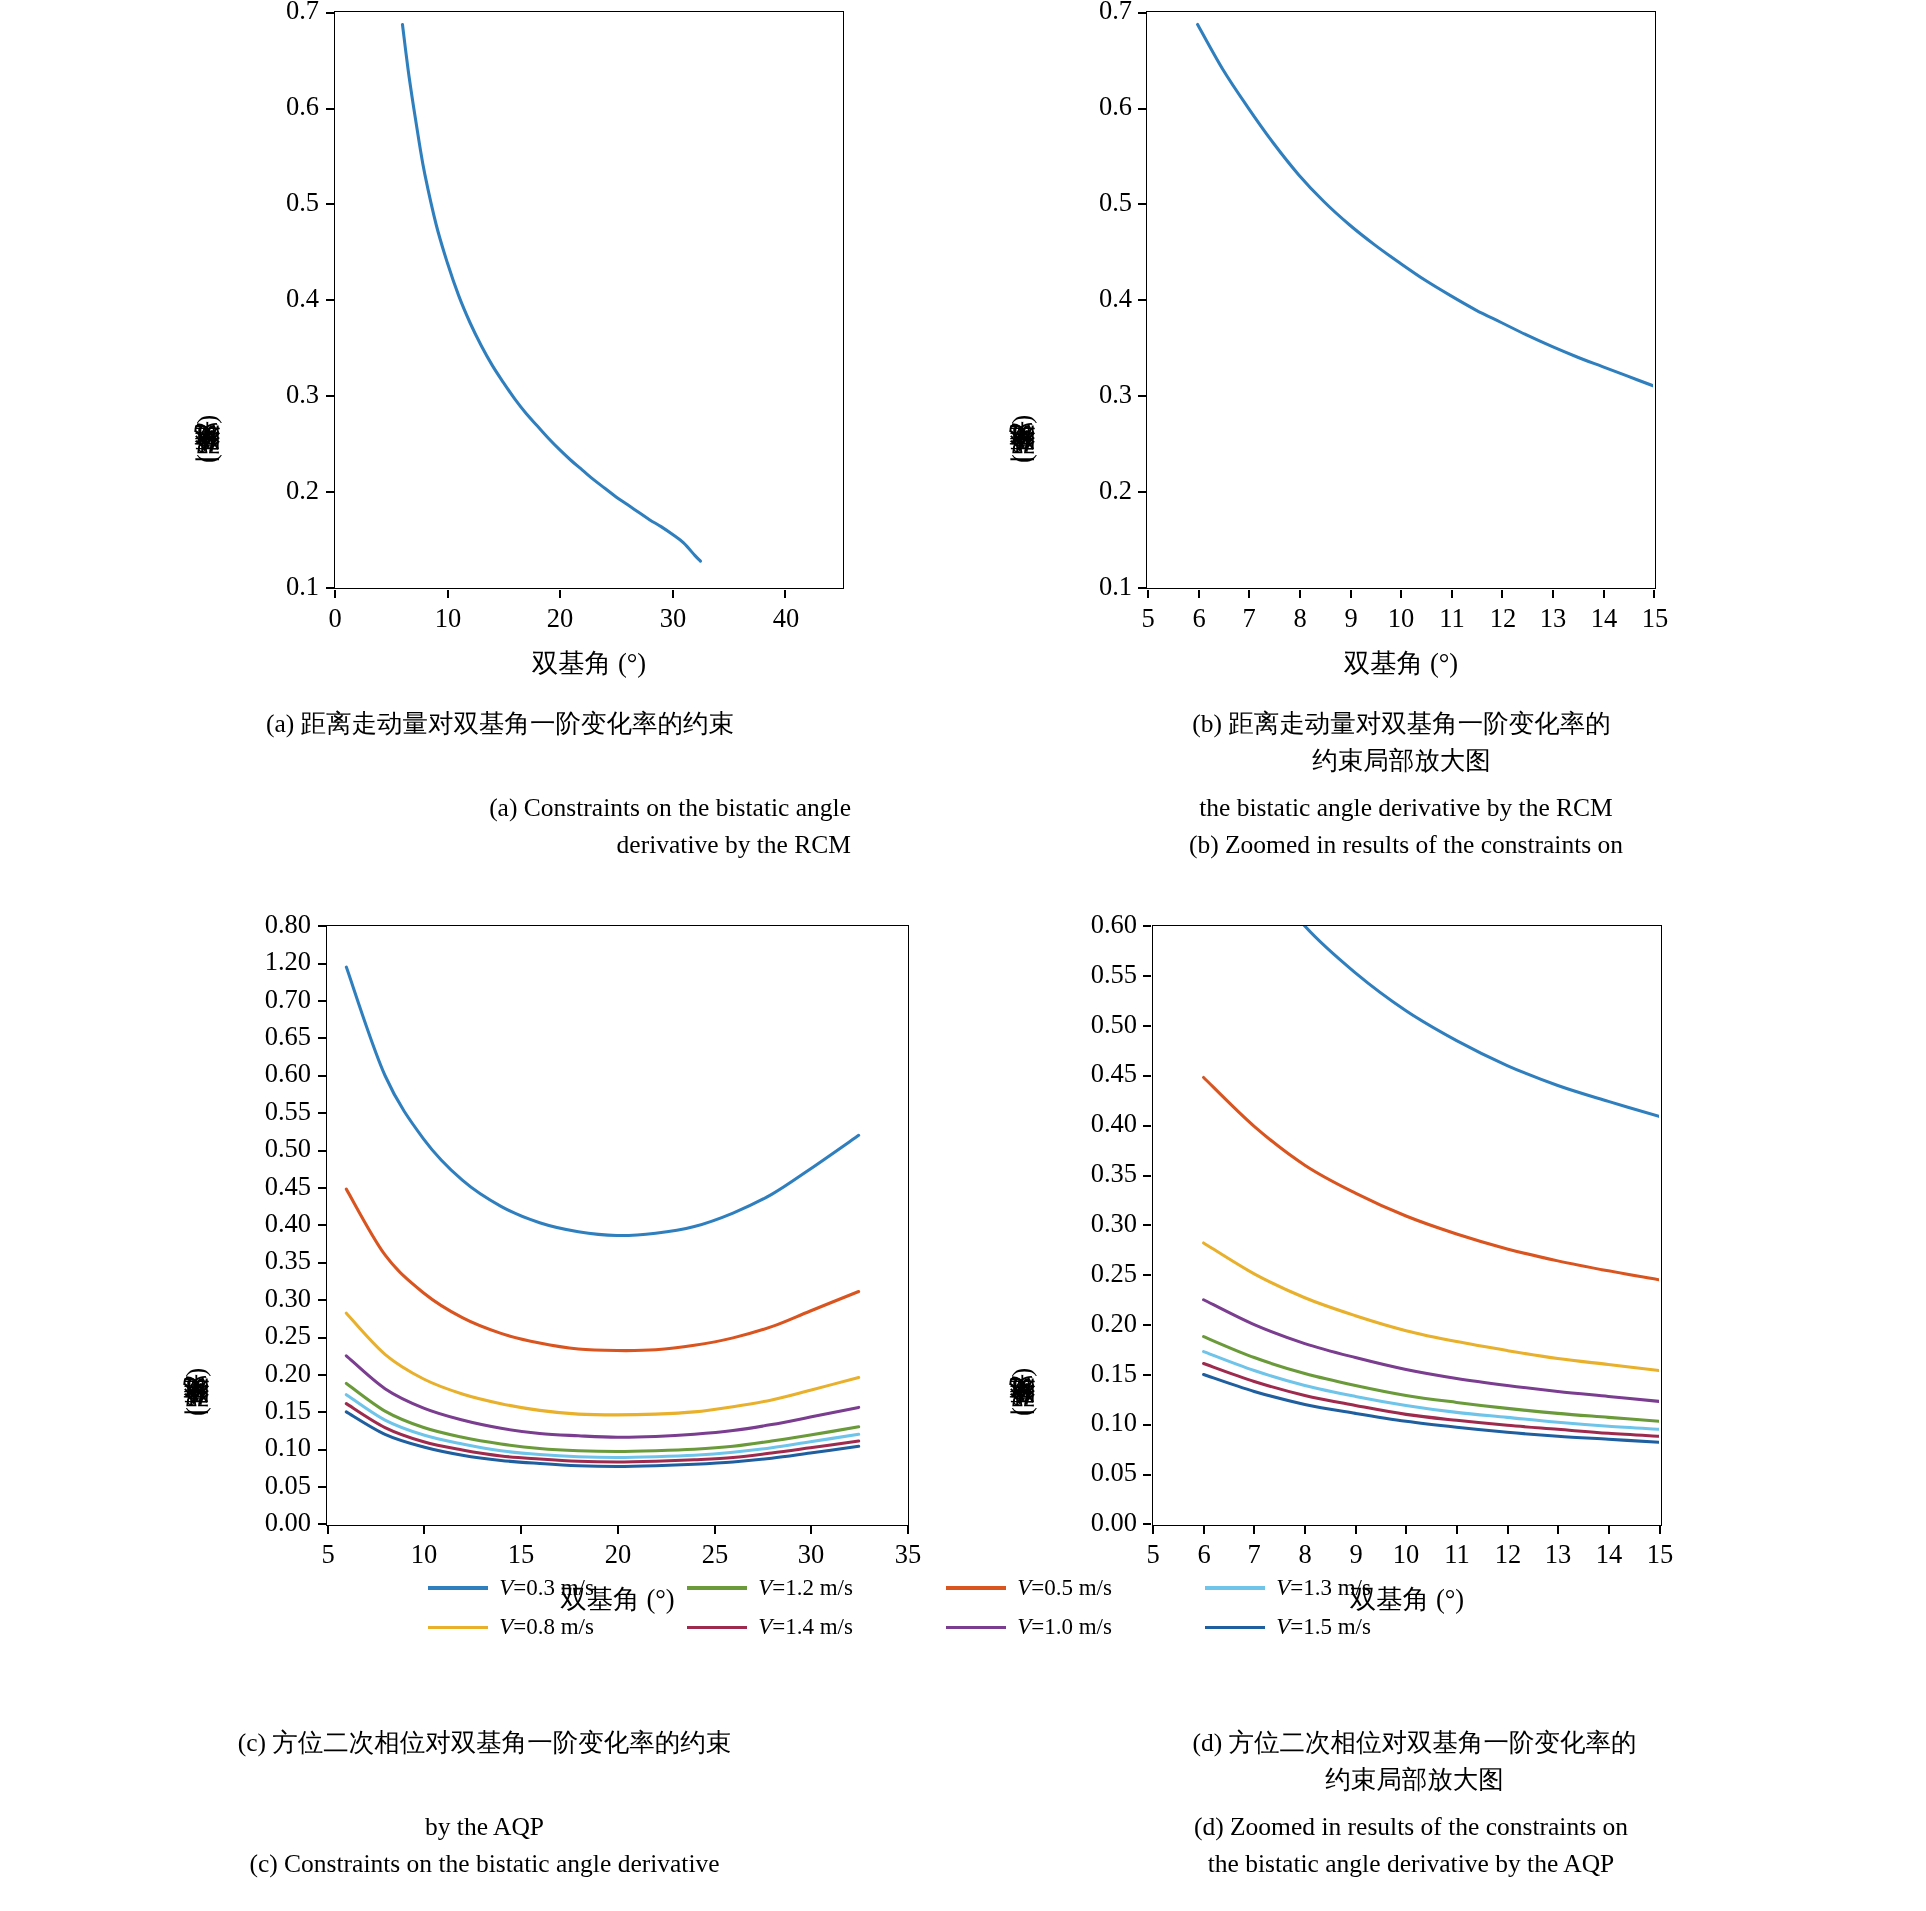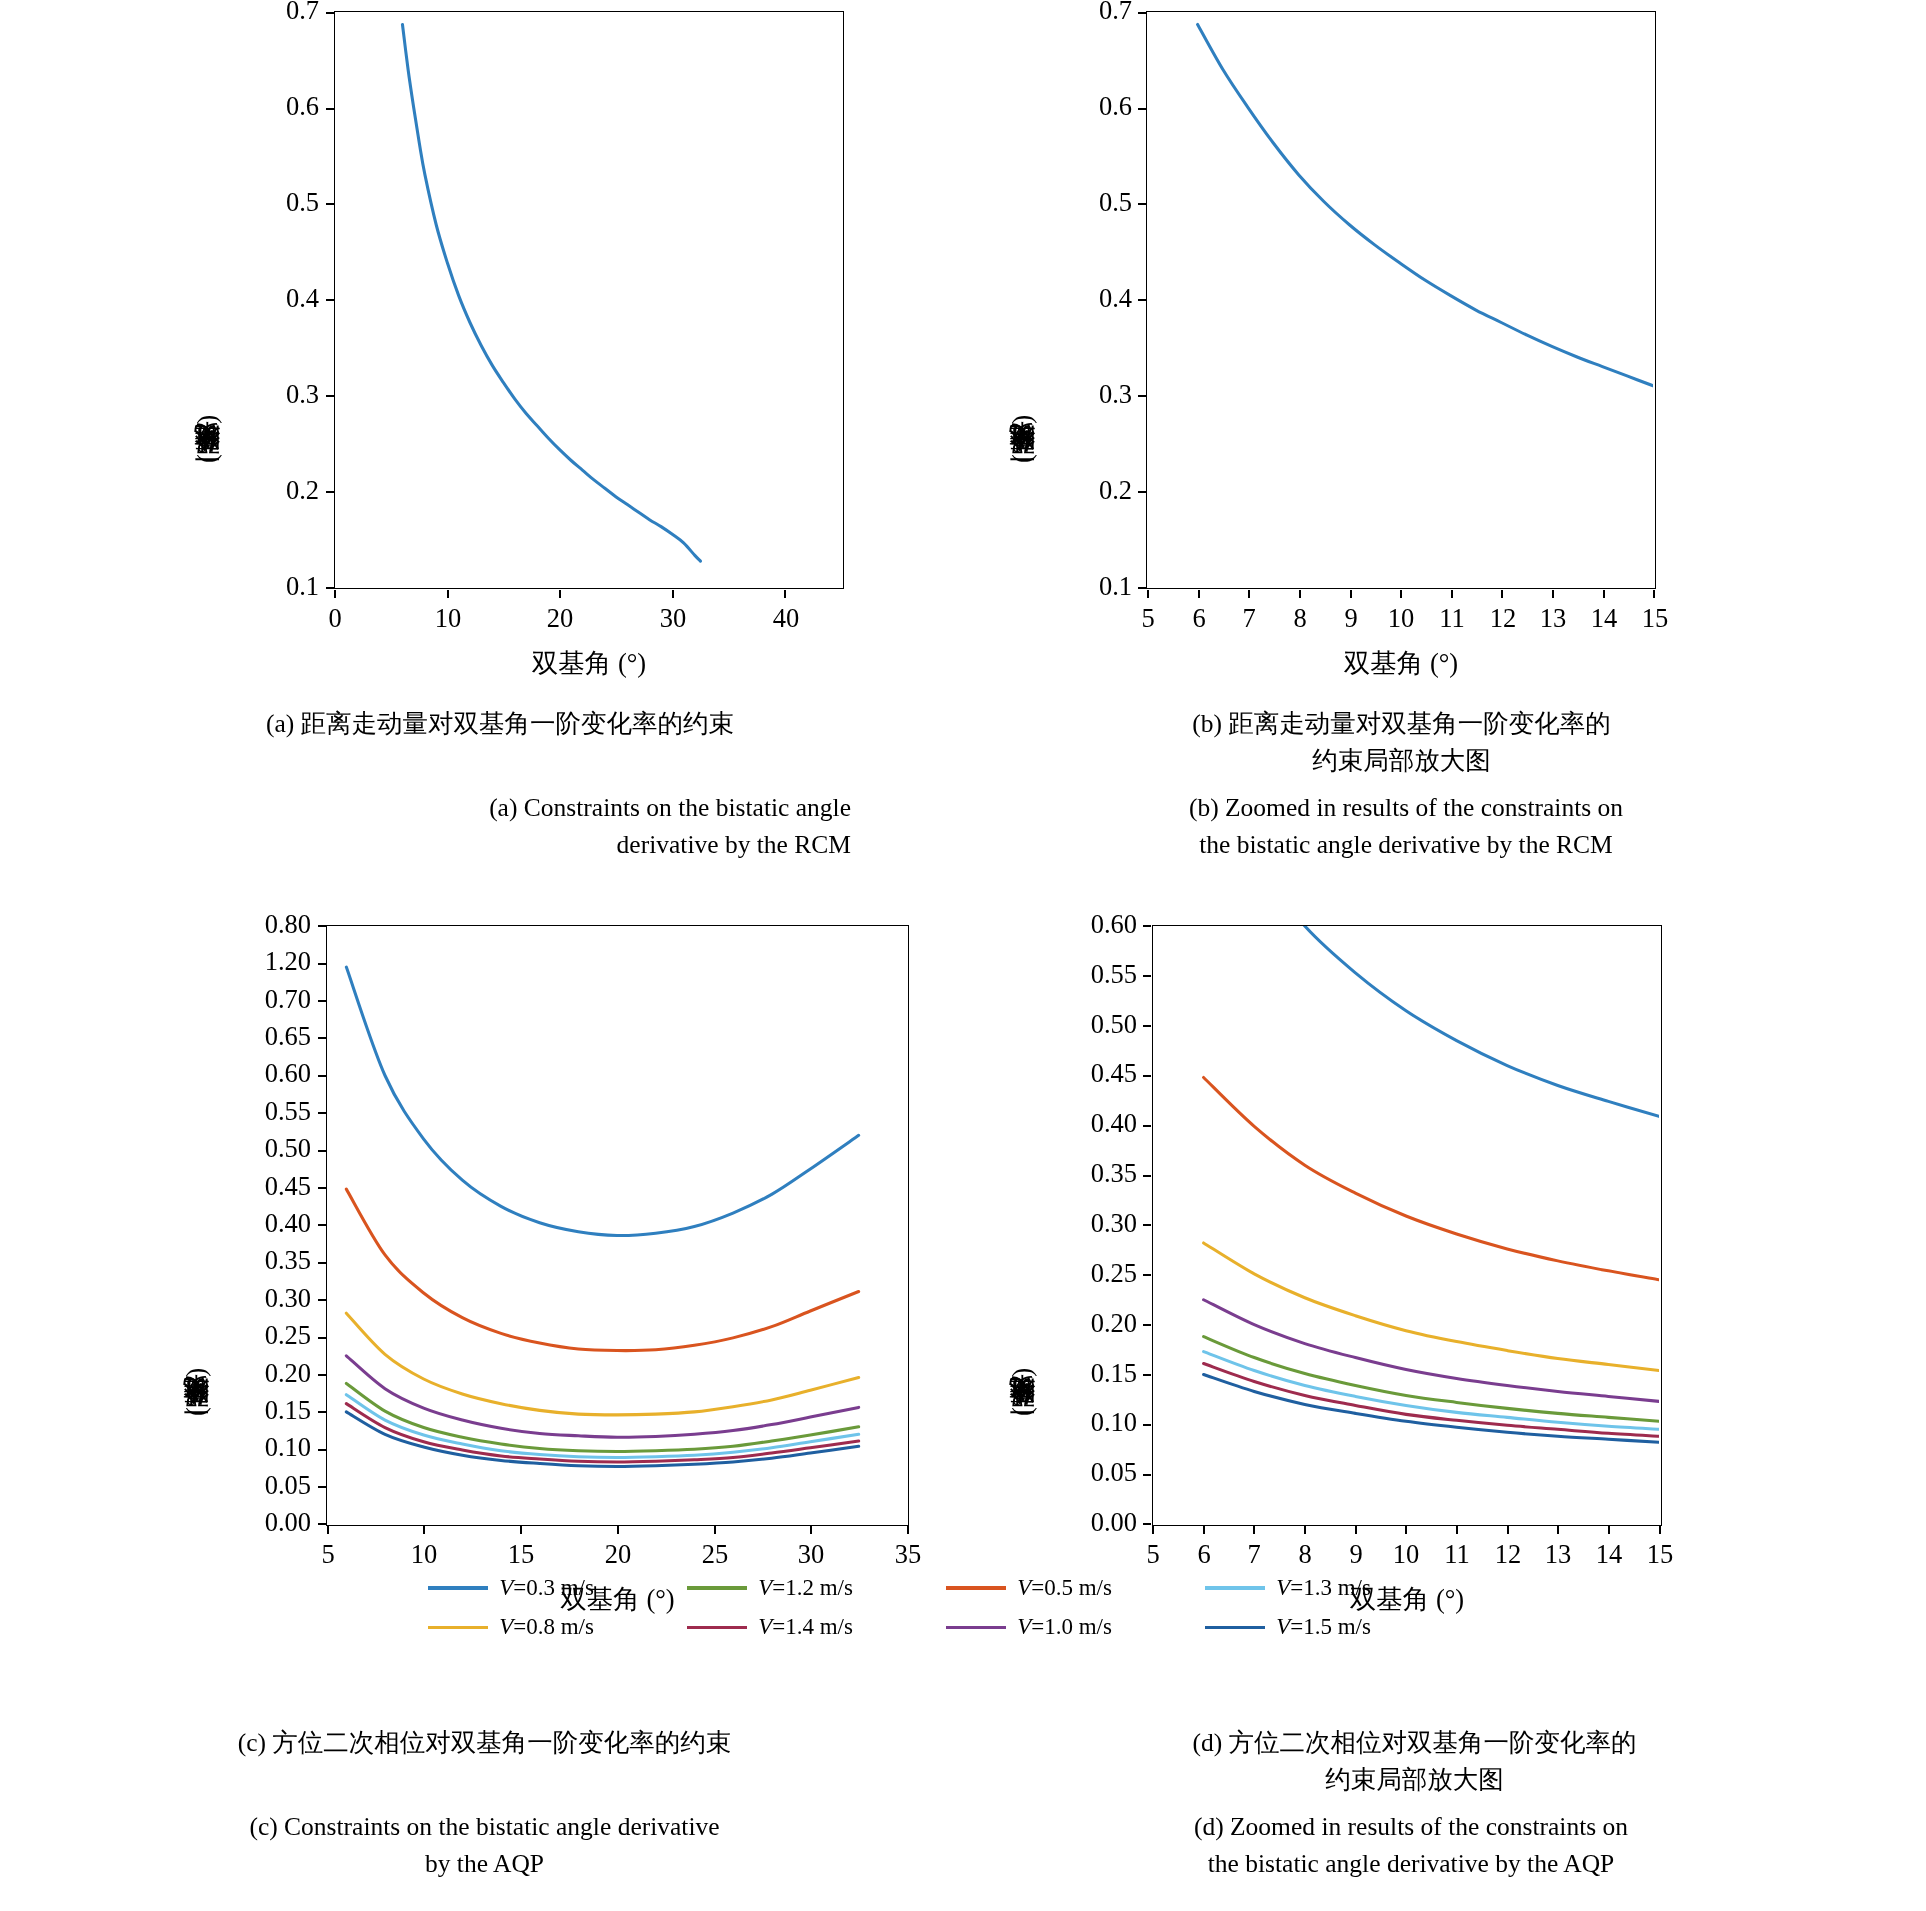--- a/index.html
+++ b/index.html
@@ -134,22 +134,22 @@
           <div class="tickmark" style="left: 690px; top: 590px; width: 2px; height: 8.2px;"></div>
           <div class="xtick" style="left: 641px; top: 603px; width: 102px;">15</div>
         </div>
       <div class="xlabel" style="left:183px;top:645px;width:510px;">双基角 (°)</div>
     </div>
     <div class="caption" style="left:102px;top:706px;width:673px;">
       <div class="cn">(b) 距离走动量对双基角一阶变化率的</div>
       <div class="cn">约束局部放大图</div>
     </div>
     <div class="caption" style="left:71px;top:790px;width:744px;">
+      <div>the bistatic angle derivative by the RCM</div>
       <div>(b) Zoomed in results of the constraints on</div>
-      <div>the bistatic angle derivative by the RCM</div>
     </div>
   </div>
 
   <div class="panel" style="left:0px;top:912px;width:963px;height:999px;">
     <div class="plotwrap" style="position:absolute;left:0;top:0;width:963px;height:678px;">
       <div class="ylabel" style="left:178px;top:97px;height:418px;">双基角一阶变化率 (°/s)</div>
       <div class="axes" id="ax-c" style="left:326px;top:12.7px;width:583px;height:601px;">
         <svg id="svg-c" width="580" height="598" viewBox="0 0 1139 1174" preserveAspectRatio="none">
             <defs>
               <clipPath id="clip-c">
@@ -217,22 +217,22 @@
           <div class="xtick" style="left: 760px; top: 627px; width: 102px;">30</div>
           <div class="tickmark" style="left: 907px; top: 614px; width: 2px; height: 8.2px;"></div>
           <div class="xtick" style="left: 857px; top: 627px; width: 102px;">35</div>
         </div>
       <div class="xlabel" style="left:326px;top:669px;width:583px;">双基角 (°)</div>
     </div>
     <div class="caption" style="left:31px;top:813px;width:907px;">
       <span class="cn">(c) 方位二次相位对双基角一阶变化率的约束</span>
     </div>
     <div class="caption" style="left:31px;top:897px;width:907px;">
+      <div>by the AQP</div>
       <div>(c) Constraints on the bistatic angle derivative</div>
-      <div>by the AQP</div>
     </div>
   </div>
 
   <div class="panel" style="left:963px;top:912px;width:963px;height:999px;">
     <div class="plotwrap" style="position:absolute;left:0;top:0;width:963px;height:678px;">
       <div class="ylabel" style="left:41px;top:97px;height:418px;">双基角一阶变化率 (°/s)</div>
       <div class="axes" id="ax-d" style="left:189px;top:12.7px;width:510px;height:601px;">
         <svg id="svg-d" width="506" height="598" viewBox="0 0 994 1174" preserveAspectRatio="none">
             <defs>
               <clipPath id="clip-d">

